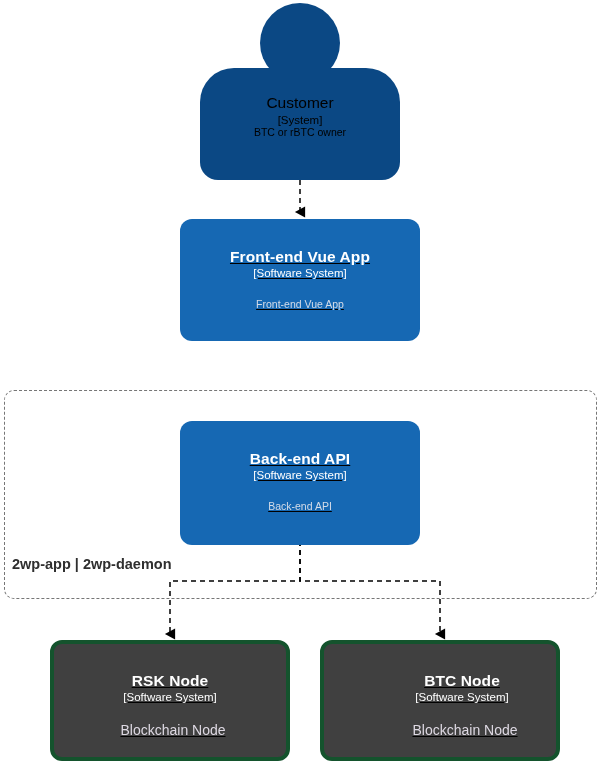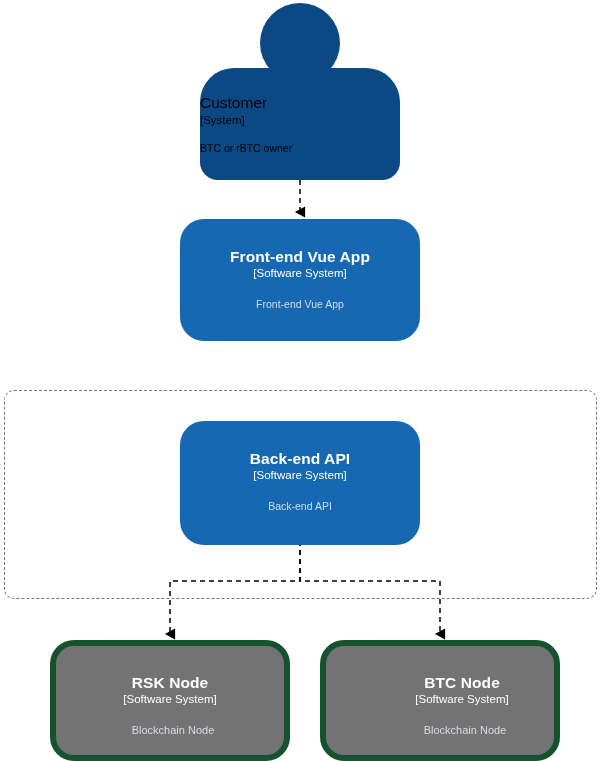--- a/index.html
+++ b/index.html
@@ -20,27 +20,28 @@
     position: absolute;
     left: 0; top: 0;
     width: 601px;
     height: 761px;
   }
 
   
   .node {
     position: absolute;
     box-sizing: border-box;
-    border-radius: 24px;
+    border-radius: 12px;
     display: flex;
     flex-direction: column;
     align-items: center;
     justify-content: flex-start;
     text-align: center;
     overflow: hidden;
+    text-decoration: underline;
   }
   .node .n-title {
     font-weight: bold;
     color: #ffffff;
     line-height: 1.12;
     letter-spacing: .1px;
   }
   .node .n-type {
     color: #ffffff;
     line-height: 1.2;
@@ -77,59 +78,59 @@
     border-radius: 34px 34px 18px 18px;
   }
   #person-customer .ptext {
     position: absolute;
     left: 0;
     top: 65px;
     width: 200px;
     height: 112px;
     display: flex;
     flex-direction: column;
-    align-items: flex-start;
+    align-items: center;
     text-align: center;
   }
   #person-customer .n-title {
     font-size: 15.5px;
     margin-top: 26px;
   }
   #person-customer .n-type {
     font-size: 11.5px;
     margin-top: 2px;
   }
   #person-customer .n-desc {
     font-size: 10.5px;
-    margin-top: 16px;
+    margin-top: 0;
   }
 
   
   .sys {
     background: #1668b3;
   }
   .sys .n-title   { font-size: 15.5px; margin-top: 29px; }
   .sys .n-type    { font-size: 11.5px; margin-top: 2px; }
   .sys .n-desc    { font-size: 10.5px; margin-top: 17px; }
 
   #node-frontend {
     left: 180px; top: 219px; width: 240px; height: 122px;
   }
   #node-backend {
     left: 180px; top: 421px; width: 240px; height: 124px;
   }
 
   
   .bcnode {
-    background: #737373;
-    border: 6px solid #14532d;
+    background: #404040;
+    border: 4px solid #14532d;
   }
   .bcnode .n-title { font-size: 15.5px; margin-top: 28px; }
   .bcnode .n-type  { font-size: 11.5px; margin-top: 2px; }
-  .bcnode .n-desc  { font-size: 11px; margin-top: 17px; color: #ded9e3; margin-left: 6px; }
+  .bcnode .n-desc  { font-size: 14px; margin-top: 17px; color: #ded9e3; margin-left: 6px; }
 
   #node-rsk { left: 50px;  top: 640px; width: 240px; height: 121px; }
   #node-btc { left: 320px; top: 640px; width: 240px; height: 121px; padding-left: 44px; }
 
   
   #boundary-2wp {
     position: absolute;
     left: 4px;
     top: 390px;
     width: 593px;
@@ -167,20 +168,21 @@
     pointer-events: none;
   }
 </style>
 </head>
 <body>
 
 <div id="canvas">
 
   <div id="boundary-2wp"></div>
   <div id="boundary-2wp-labels">
+    <div class="b-title">2wp-app | 2wp-daemon</div>
   </div>
 
   <svg id="connectors" viewBox="0 0 601 761" width="601" height="761">
     <defs>
       <marker id="arrowhead" markerWidth="9" markerHeight="9" refX="4.2" refY="4.2" orient="auto" markerUnits="strokeWidth">
         <path d="M 0.6 0.8 L 7.8 0.8 L 4.2 7.6 Z" fill="#000000"></path>
       </marker>
     </defs>
 
     <g>

